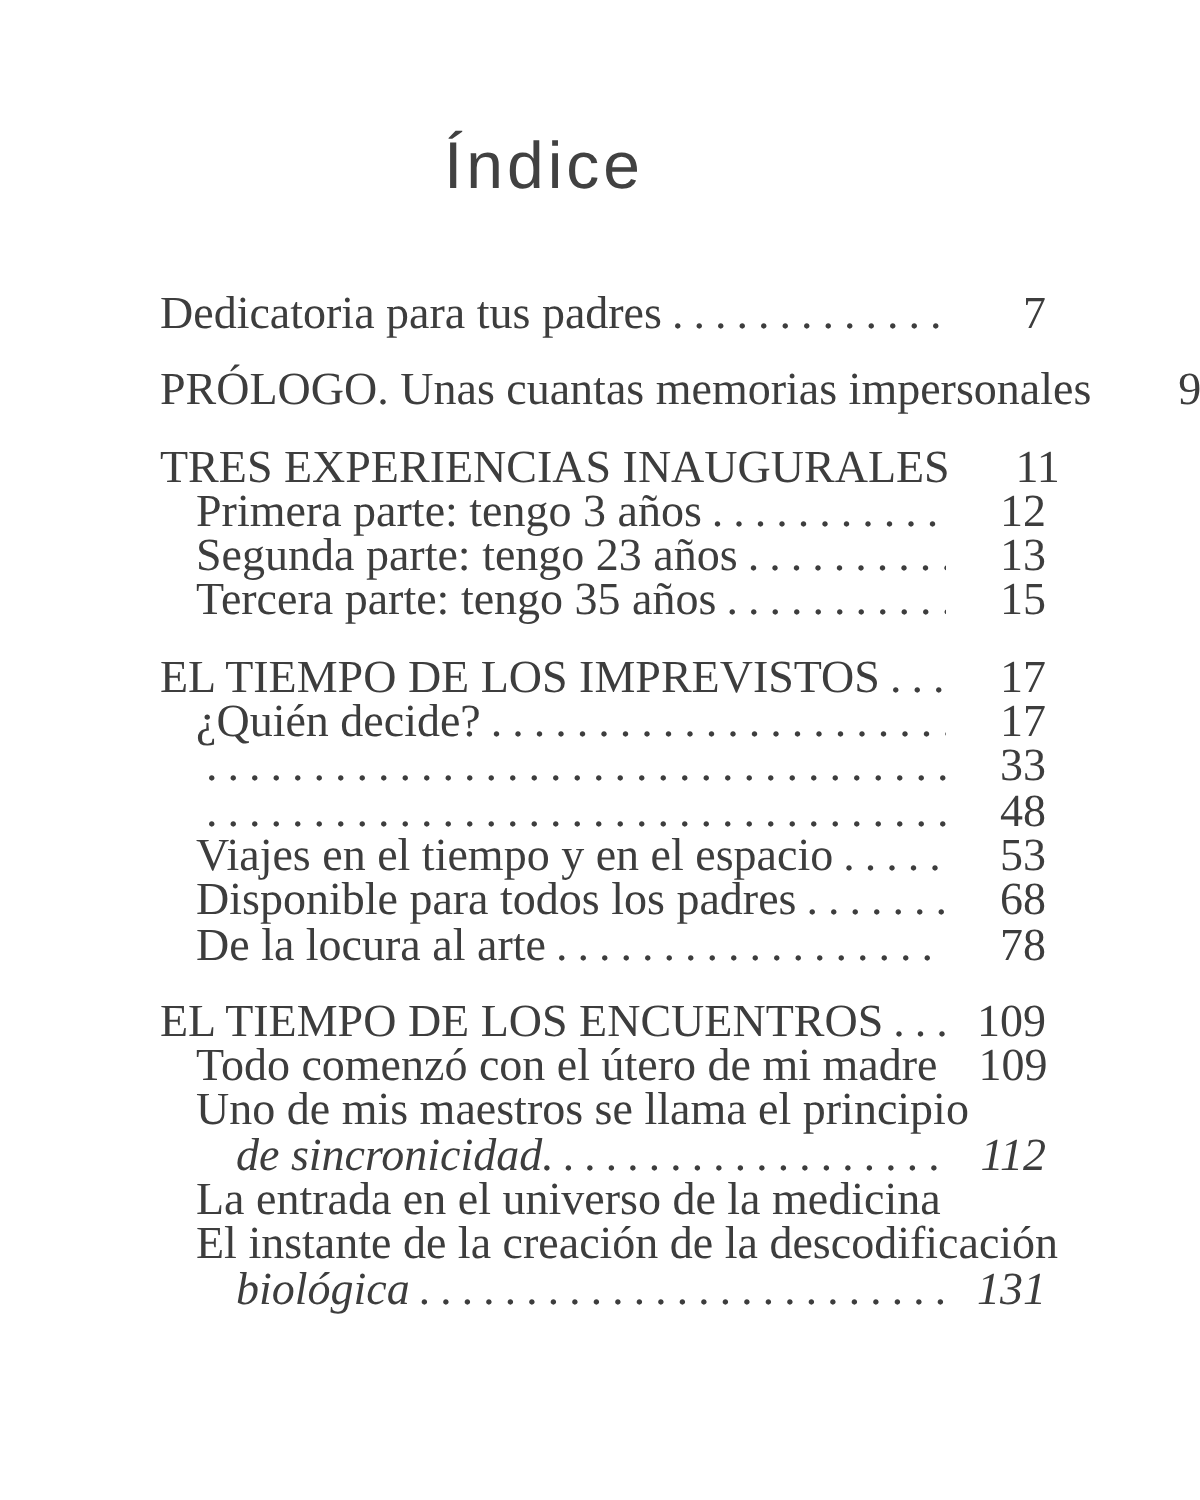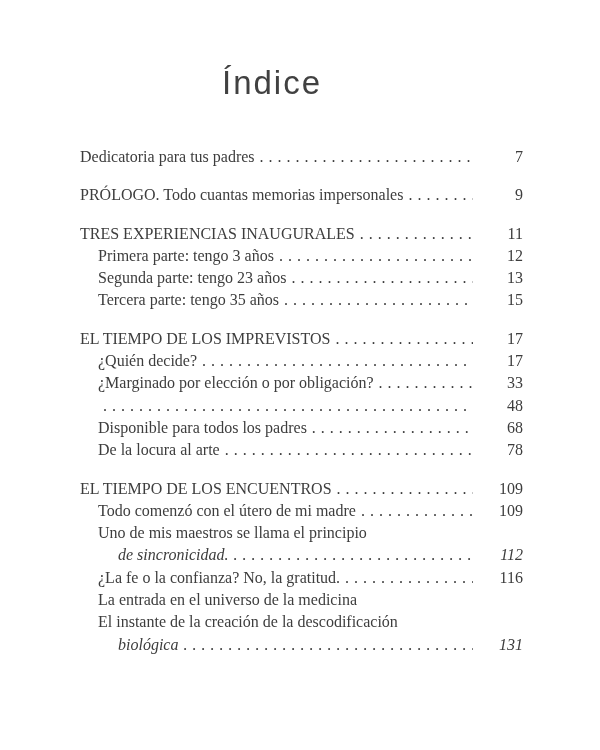--- a/index.html
+++ b/index.html
@@ -29,21 +29,21 @@
   }
   .toc {
     position: absolute;
     left: 80px;
     top: 146px;
     width: 443px;
   }
   .toc-row {
     display: flex;
     align-items: center;
-    font-size: 16px;
+    font-size: 23px;
     line-height: 22.3px;
     white-space: nowrap;
   }
   .toc-row.level-1 { padding-left: 18px; }
   .toc-row.level-2 { padding-left: 38px; font-style: italic; }
   .toc-row.gap { margin-top: 16px; }
   .label {
     flex: 0 0 auto;
     white-space: nowrap;
   }
@@ -70,21 +70,21 @@
 <div>
   <div class="page-title">Índice</div>
 
   <div class="toc">
       <div class="toc-row level-0">
         <span class="label">Dedicatoria para tus padres</span>
         <span class="dots"></span>
         <span class="pagenum">7</span>
       </div>
       <div class="toc-row level-0 gap">
-        <span class="label">PRÓLOGO. Todo cuantas memorias impersonales</span>
+        <span class="label">PRÓLOGO. Unas cuantas memorias impersonales</span>
         <span class="dots"></span>
         <span class="pagenum">9</span>
       </div>
       <div class="toc-row level-0 gap">
         <span class="label">TRES EXPERIENCIAS INAUGURALES</span>
         <span class="dots"></span>
         <span class="pagenum">11</span>
       </div>
       <div class="toc-row level-1">
         <span class="label">Primera parte: tengo 3 años</span>
@@ -105,27 +105,31 @@
         <span class="label">EL TIEMPO DE LOS IMPREVISTOS</span>
         <span class="dots"></span>
         <span class="pagenum">17</span>
       </div>
       <div class="toc-row level-1">
         <span class="label">¿Quién decide?</span>
         <span class="dots"></span>
         <span class="pagenum">17</span>
       </div>
       <div class="toc-row level-1">
-        <span class="label">¿Marginado por elección o por obligación?</span>
         <span class="dots"></span>
         <span class="pagenum">33</span>
       </div>
       <div class="toc-row level-1">
         <span class="dots"></span>
         <span class="pagenum">48</span>
+      </div>
+      <div class="toc-row level-1">
+        <span class="label">Viajes en el tiempo y en el espacio</span>
+        <span class="dots"></span>
+        <span class="pagenum">53</span>
       </div>
       <div class="toc-row level-1">
         <span class="label">Disponible para todos los padres</span>
         <span class="dots"></span>
         <span class="pagenum">68</span>
       </div>
       <div class="toc-row level-1">
         <span class="label">De la locura al arte</span>
         <span class="dots"></span>
         <span class="pagenum">78</span>
@@ -142,25 +146,20 @@
       </div>
       <div class="toc-row level-1">
         <span class="label">Uno de mis maestros se llama el principio</span>
       </div>
       <div class="toc-row level-2">
         <span class="label">de sincronicidad.</span>
         <span class="dots"></span>
         <span class="pagenum">112</span>
       </div>
       <div class="toc-row level-1">
-        <span class="label">¿La fe o la confianza? No, la gratitud.</span>
-        <span class="dots"></span>
-        <span class="pagenum">116</span>
-      </div>
-      <div class="toc-row level-1">
         <span class="label">La entrada en el universo de la medicina</span>
       </div>
       <div class="toc-row level-1">
         <span class="label">El instante de la creación de la descodificación</span>
       </div>
       <div class="toc-row level-2">
         <span class="label">biológica</span>
         <span class="dots"></span>
         <span class="pagenum">131</span>
       </div>

